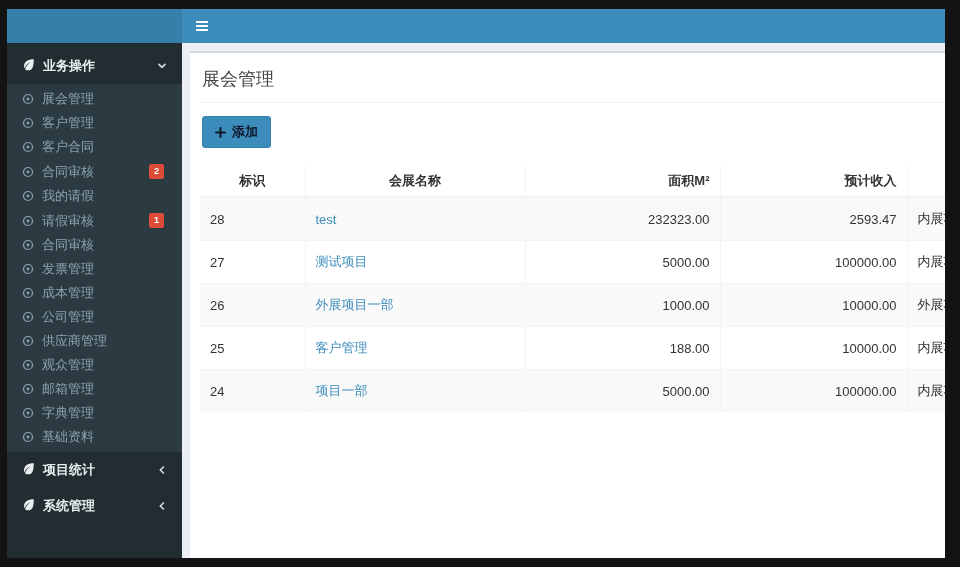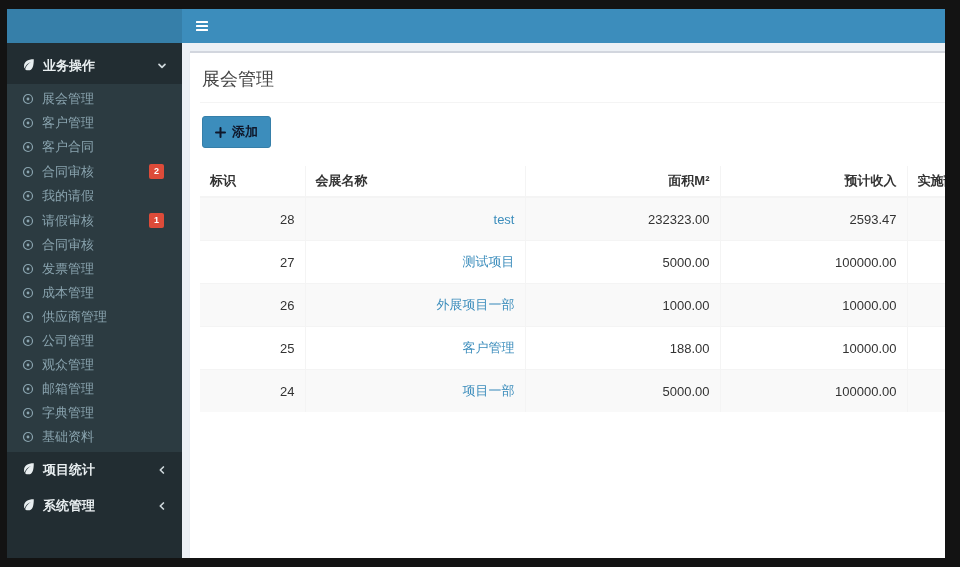--- a/index.html
+++ b/index.html
@@ -27,23 +27,23 @@
   .badge { margin-left:auto; margin-right:3px; background:#dd4b39; color:#fff; font-size:9px; font-weight:bold; line-height:1; padding:3px 5px; border-radius:2px; }
 
   
   .content { flex:1; padding:8px 0 0 8px; overflow:hidden; }
   .box { background:#fff; border-top:2px solid #d2d6de; width:880px; min-height:560px; padding:10px; box-shadow:0 1px 1px rgba(0,0,0,0.08); }
   .box-title { font-size:18px; color:#444; padding:4px 0 11px 2px; border-bottom:1px solid #f4f4f4; }
   .btn-add { margin:13px 0 0 2px; display:inline-flex; align-items:center; gap:6px; background:#3c8dbc; border:1px solid #367fa9; color:#0f172a; font-size:13px; font-weight:bold; padding:6px 12px; border-radius:3px; cursor:pointer; font-family:inherit; }
 
   
   table { margin-top:18px; border-collapse:collapse; table-layout:fixed; width:847px; font-size:13px; color:#333; }
-  th, td { border-left:1px solid #f4f4f4; overflow:hidden; white-space:nowrap;text-align:right; }
+  th, td { border-left:1px solid #f4f4f4; overflow:hidden; white-space:nowrap; }
   th:first-child, td:first-child { border-left:none; }
-  th { text-align:left; font-weight:bold; padding:6px 10px; border-bottom:2px solid #f4f4f4; color:#333; }
+  th { text-align:center; font-weight:bold; padding:6px 10px; border-bottom:2px solid #f4f4f4; color:#333; }
   td { padding:12px 10px; border-top:1px solid #f4f4f4; }
   tbody tr:nth-child(odd) td { background:#f9f9f9; }
   .col0 { width:105px; }
   .col1 { width:220px; }
   .col2 { width:195px; }
   .col3 { width:187px; }
   .col4 { width:140px; }
   th.col2, th.col3, td.col2, td.col3 { text-align:right; }
   td a { color:#3c8dbc; text-decoration:none; cursor:pointer; }
 </style>
@@ -194,33 +194,33 @@
     </a>
   </li>
           <li>
     <a>
       <span class="ico">
         <svg width="12" height="12" viewBox="0 0 12 12">
                   <circle cx="6" cy="6" r="4.5" fill="none" stroke="currentColor" stroke-width="1.2"></circle>
                   <circle cx="6" cy="6" r="1.4" fill="currentColor"></circle>
                 </svg>
       </span>
+      <span>公司管理</span>
+
+    </a>
+  </li>
+          <li>
+    <a>
+      <span class="ico">
+        <svg width="12" height="12" viewBox="0 0 12 12">
+                  <circle cx="6" cy="6" r="4.5" fill="none" stroke="currentColor" stroke-width="1.2"></circle>
+                  <circle cx="6" cy="6" r="1.4" fill="currentColor"></circle>
+                </svg>
+      </span>
       <span>供应商管理</span>
-
-    </a>
-  </li>
-          <li>
-    <a>
-      <span class="ico">
-        <svg width="12" height="12" viewBox="0 0 12 12">
-                  <circle cx="6" cy="6" r="4.5" fill="none" stroke="currentColor" stroke-width="1.2"></circle>
-                  <circle cx="6" cy="6" r="1.4" fill="currentColor"></circle>
-                </svg>
-      </span>
-      <span>公司管理</span>
 
     </a>
   </li>
           <li>
     <a>
       <span class="ico">
         <svg width="12" height="12" viewBox="0 0 12 12">
                   <circle cx="6" cy="6" r="4.5" fill="none" stroke="currentColor" stroke-width="1.2"></circle>
                   <circle cx="6" cy="6" r="1.4" fill="currentColor"></circle>
                 </svg>

